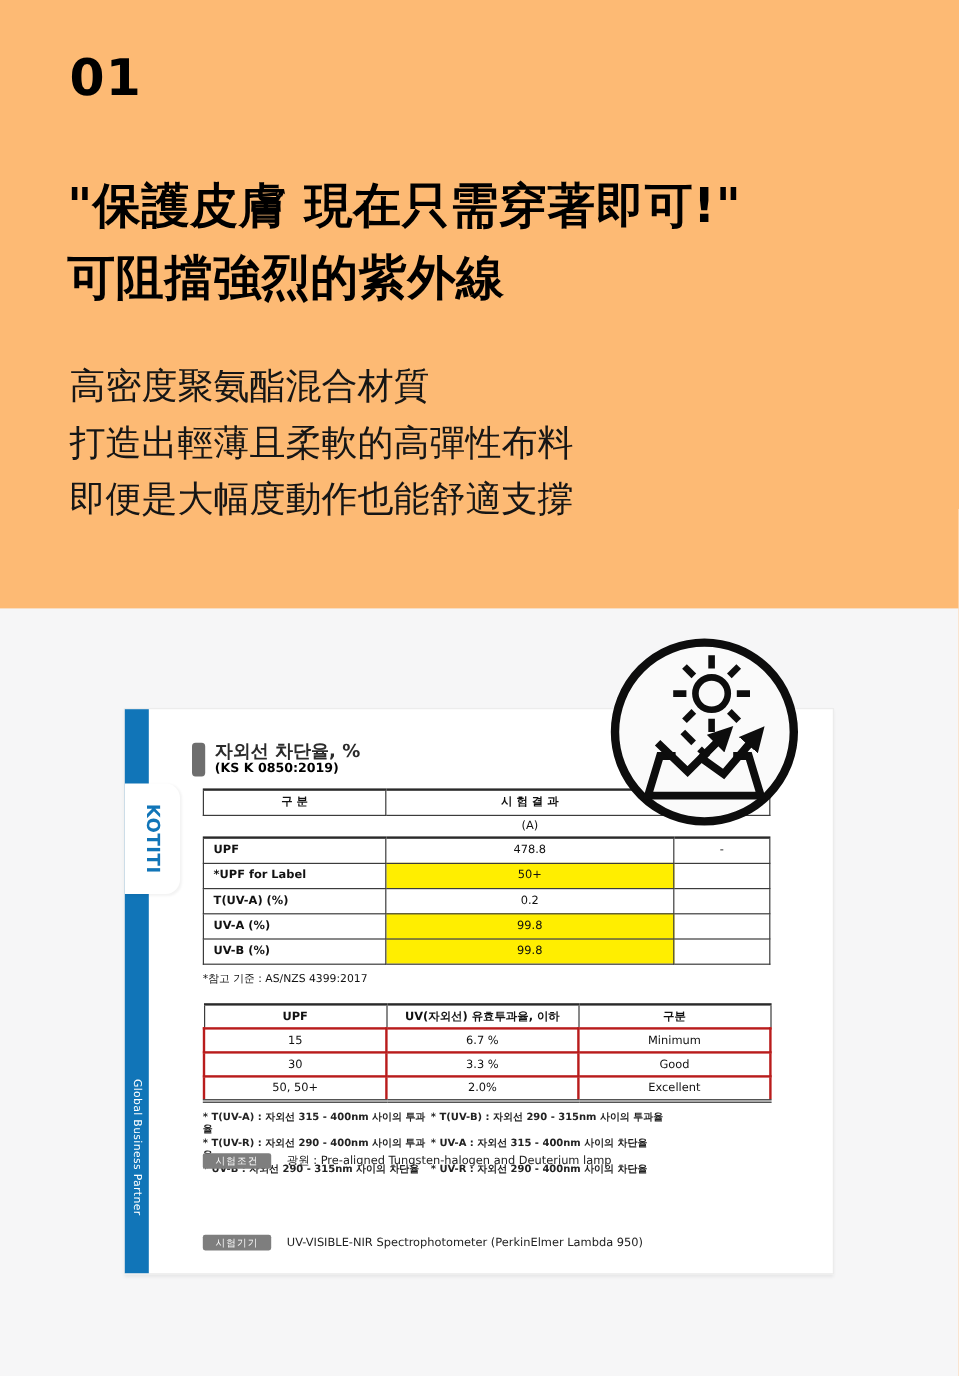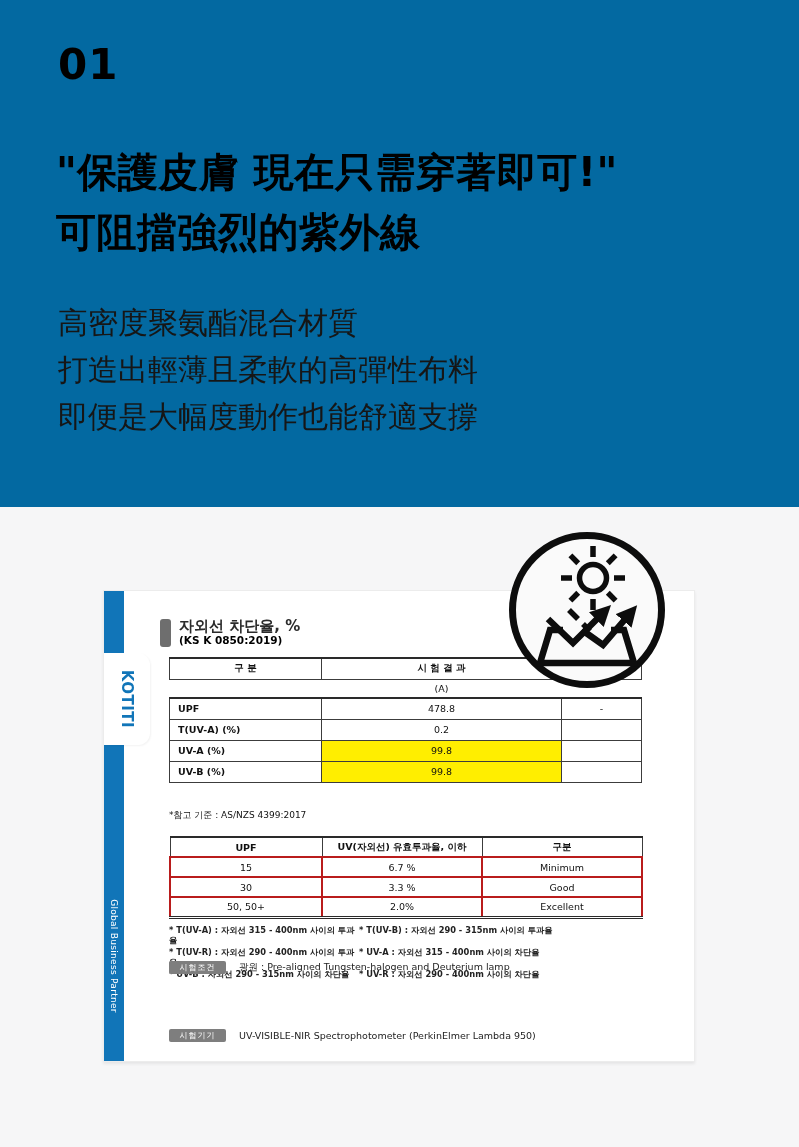--- a/index.html
+++ b/index.html
@@ -1,18 +1,18 @@
 <!DOCTYPE html>
 <html><head>
 <meta charset="utf-8">
 <style>
   * { margin:0; padding:0; box-sizing:border-box; }
   html,body { background:#fff; }
   body { font-family:"DejaVu Sans", sans-serif; }
-  .screen { position:relative; width:799px; height:1147px; background:#0369a1; overflow:hidden; margin:0 auto; }
+  .screen { position:relative; width:799px; height:1147px; background:#fdba74; overflow:hidden; margin:0 auto; }
 
   
   .sec-num { position:absolute; left:58px; top:40px; font-size:42px; font-weight:800; color:#000; letter-spacing:1px; }
   .headline { position:absolute; left:56px; top:142px; font-size:40px; font-weight:800; line-height:60px; color:#000; letter-spacing:0.5px; }
   .body-copy { position:absolute; left:58px; top:299px; font-size:30px; font-weight:400; line-height:47px; color:#161616; }
 
   
   .feature { position:absolute; left:0; top:507px; width:799px; height:640px; background:#f6f6f7; }
 
   
@@ -117,20 +117,25 @@
             <td></td>
             <td>(A)</td>
             <td></td>
           </tr>
         </thead>
         <tbody>
           <tr>
             <td class="lbl">UPF</td>
             <td>478.8</td>
             <td>-</td>
+          </tr>
+          <tr>
+            <td class="lbl">*UPF for Label</td>
+            <td class="hl">50+</td>
+            <td></td>
           </tr>
           <tr>
             <td class="lbl">T(UV-A) (%)</td>
             <td>0.2</td>
             <td></td>
           </tr>
           <tr>
             <td class="lbl">UV-A (%)</td>
             <td class="hl">99.8</td>
             <td></td>

